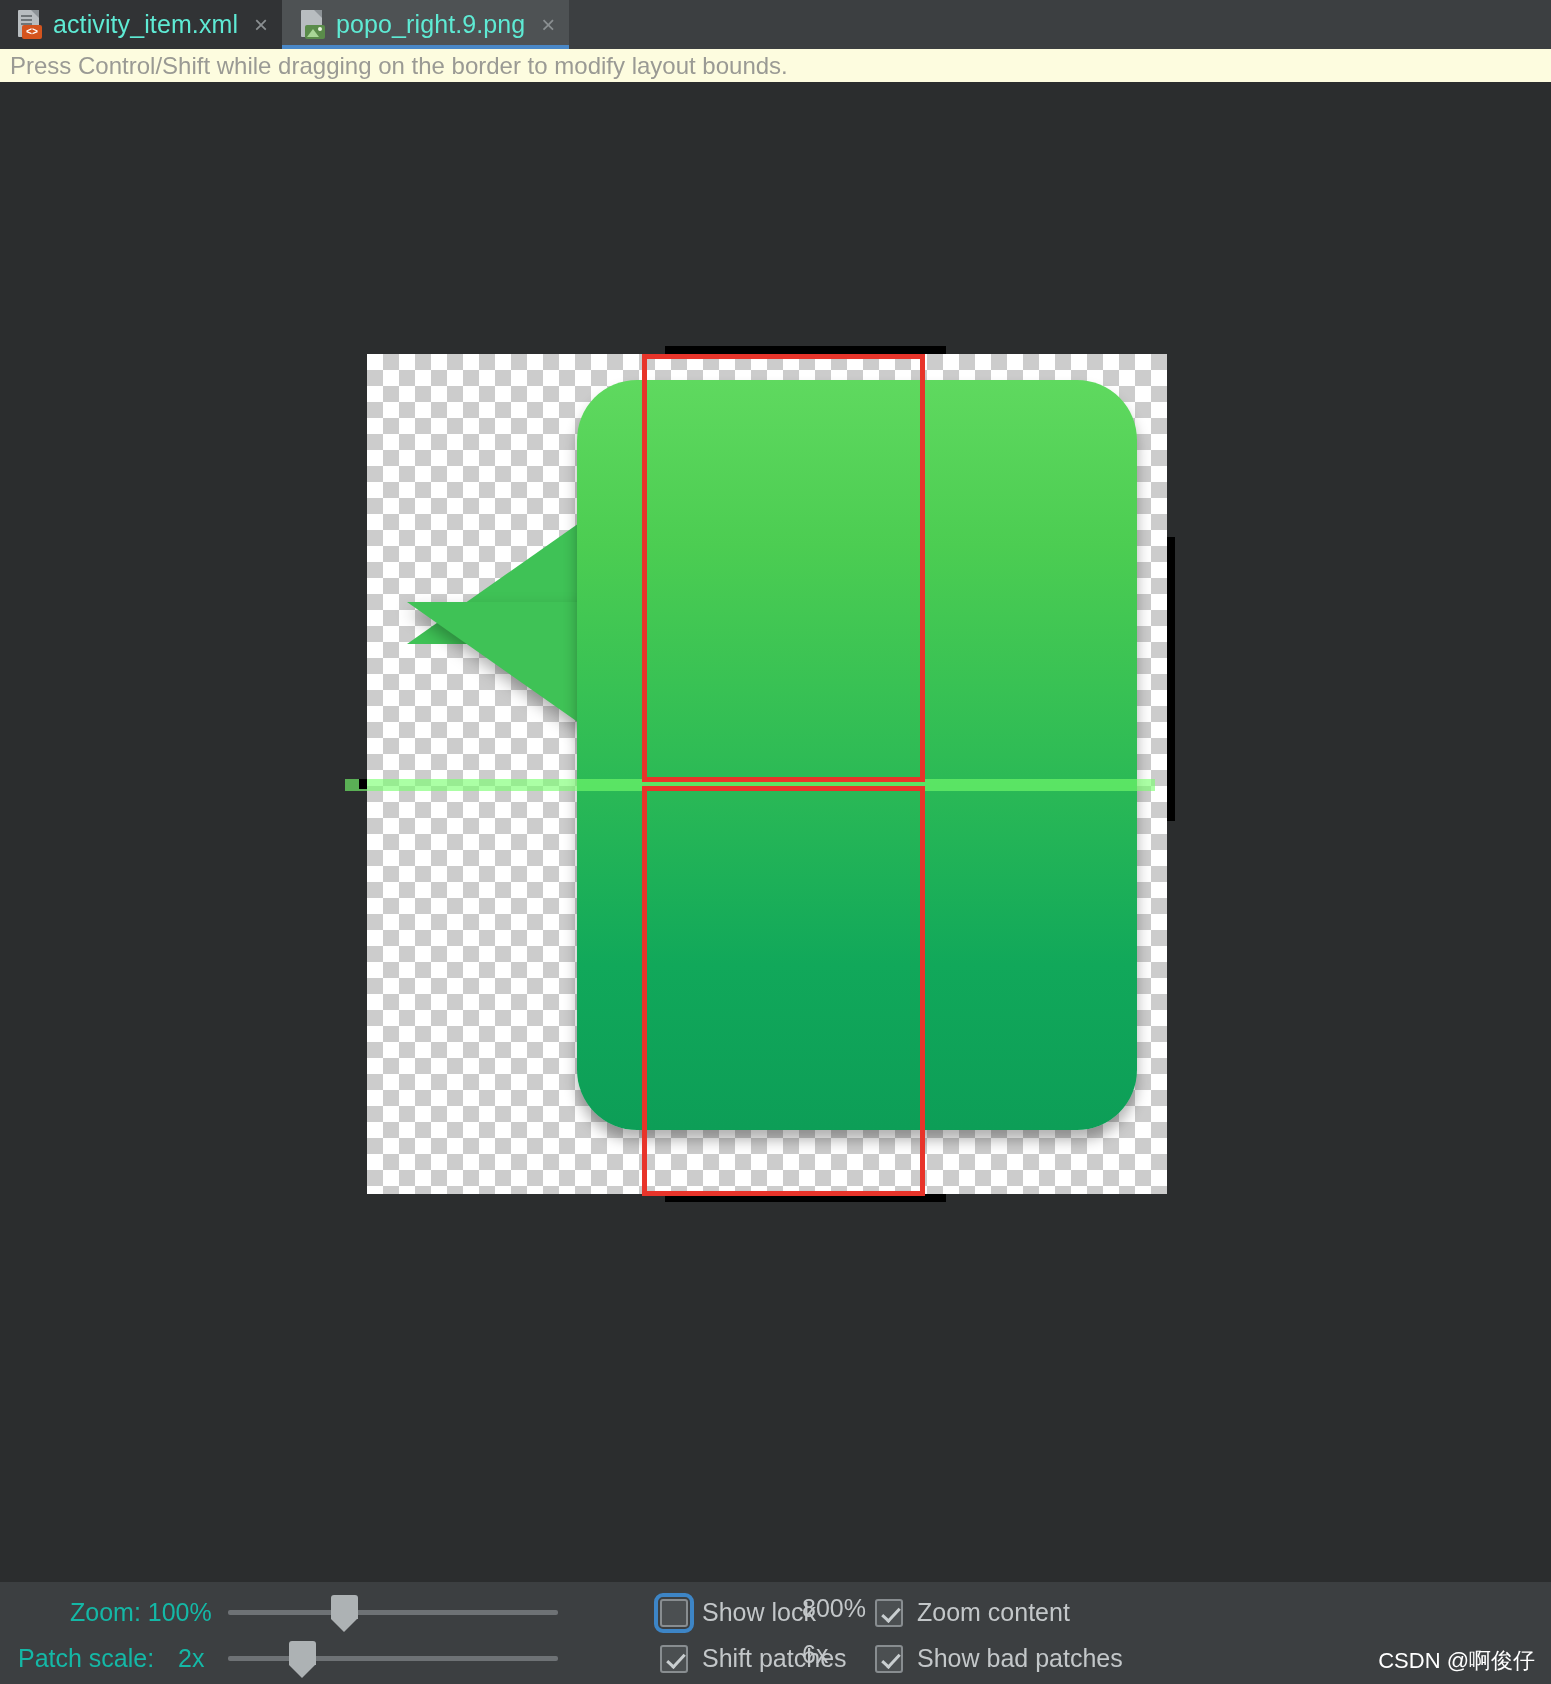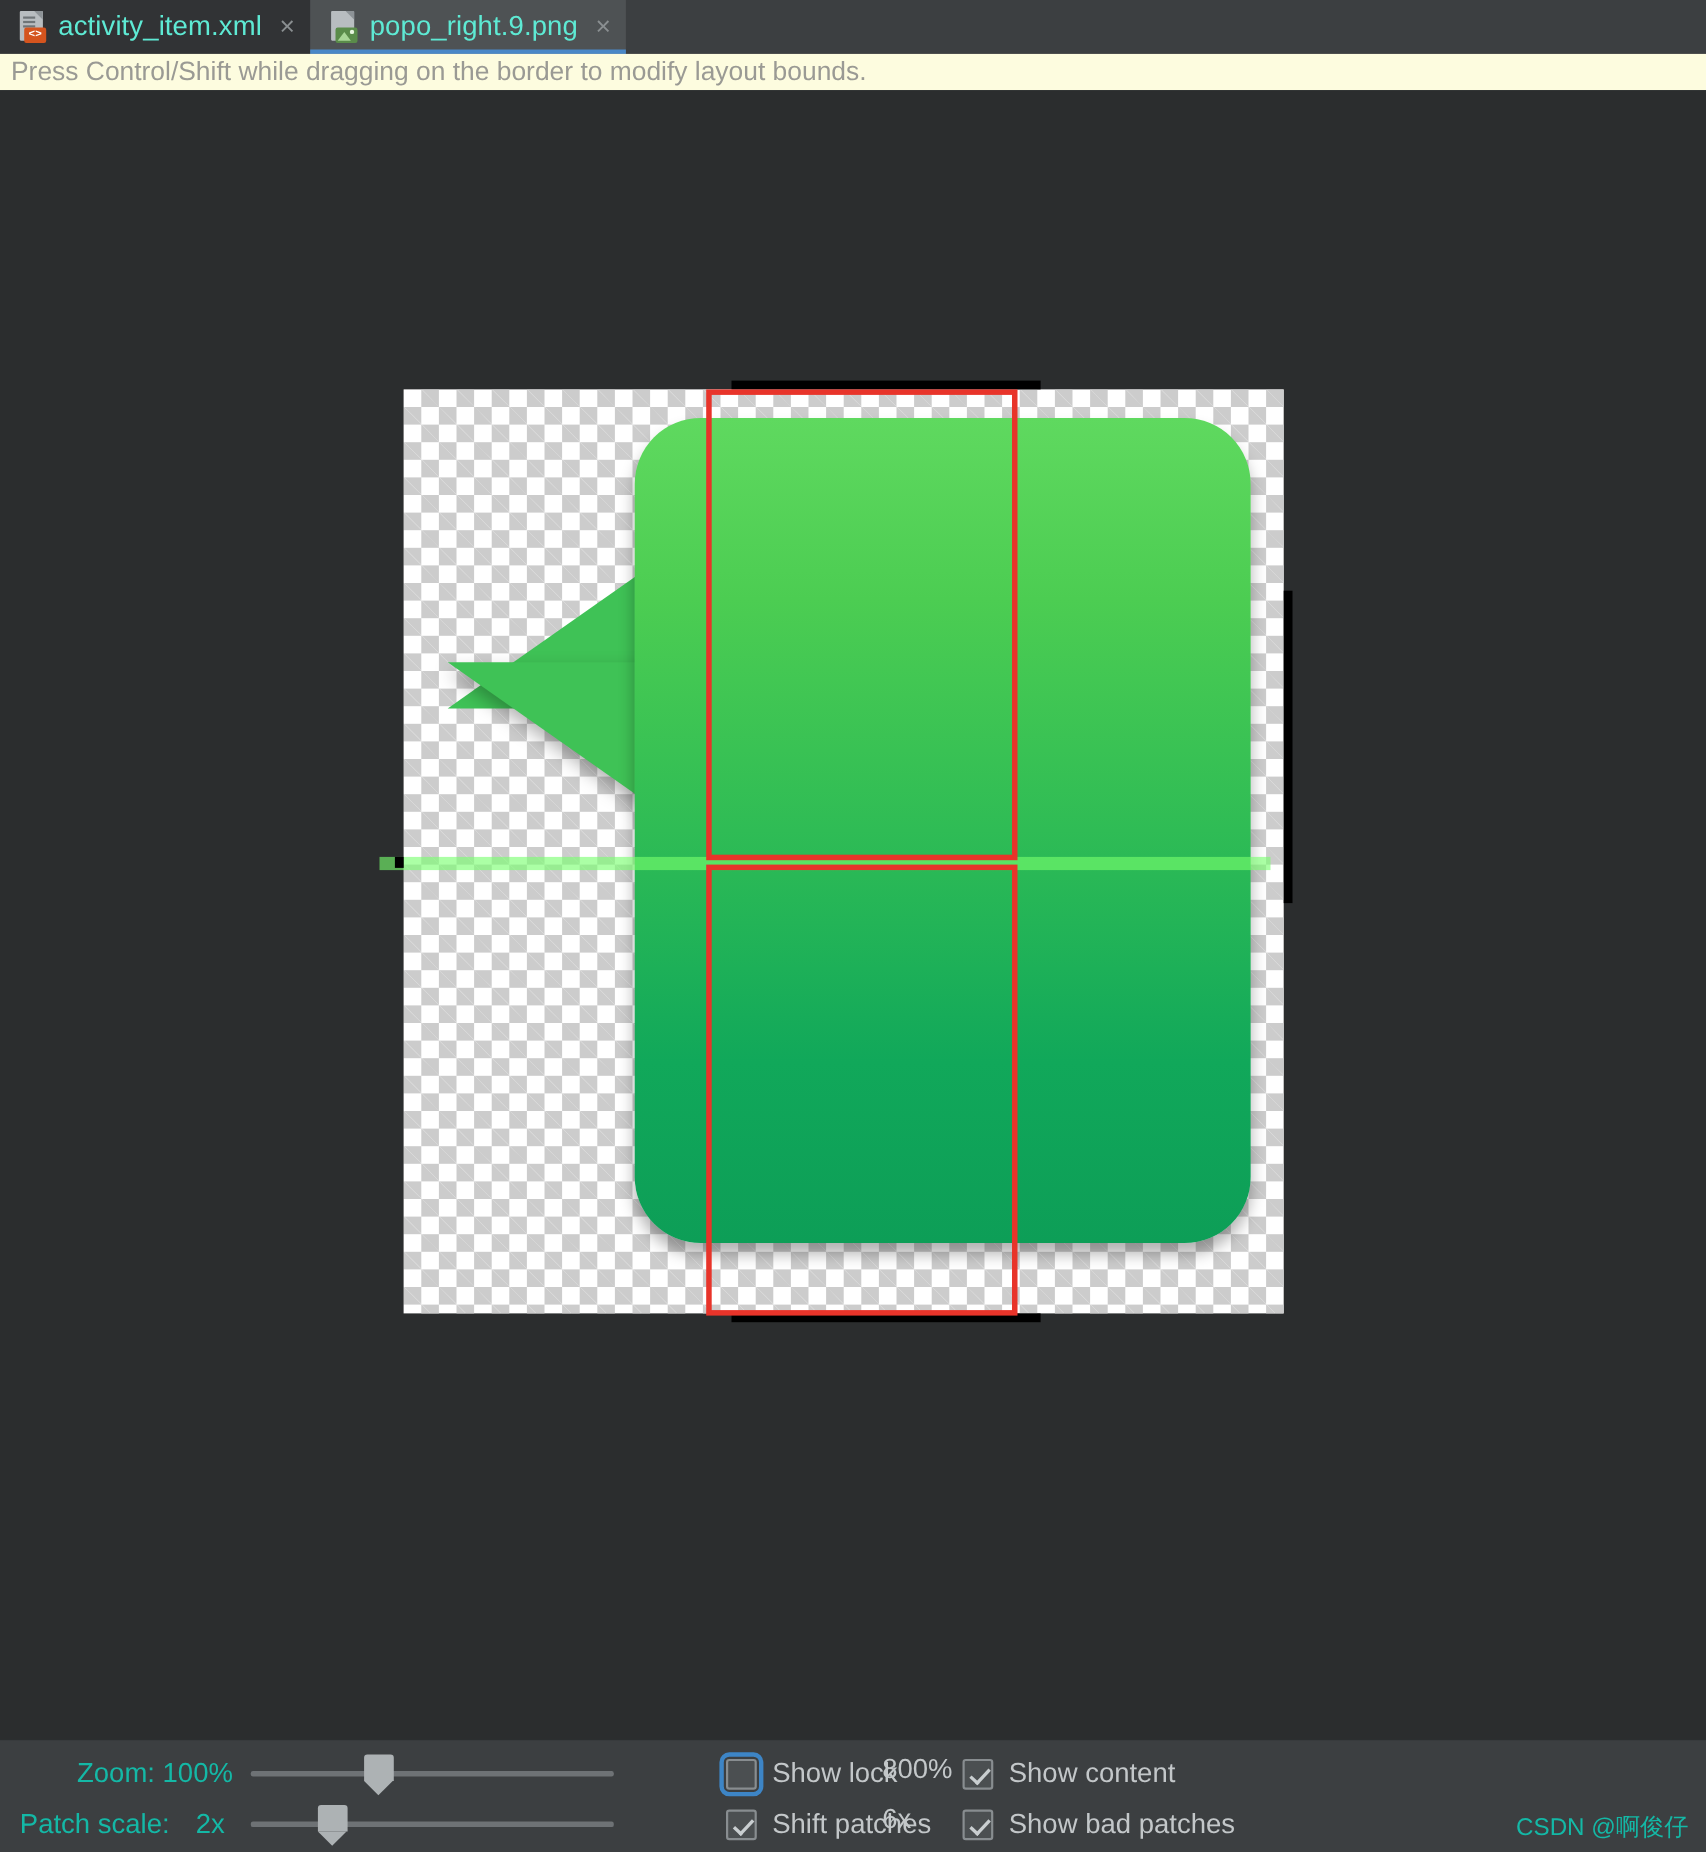--- a/index.html
+++ b/index.html
@@ -268,21 +268,21 @@
     border: solid #c9ced0;
     border-width: 0 3px 3px 0;
     transform: rotate(43deg);
   }
   .cbx-label { font-size: 25px; color: #c3c7c9; white-space: nowrap; }
 
   .watermark {
     position: absolute;
     right: 16px; bottom: 8px;
     font-size: 22px;
-    color: #14b8a6;
+    color: #ffffff;
     white-space: nowrap;
   }
 </style>
 </head>
 <body>
 
 <div id="app">
 
   <div class="tabbar">
 
@@ -347,21 +347,21 @@
         <span class="slider-max" style="top:-16px">800%</span>
       </div>
 
       <div class="cbx-group" style="left:660px">
         <span class="cbx focused"></span>
         <span class="cbx-label">Show lock</span>
       </div>
 
       <div class="cbx-group" style="left:875px">
         <span class="cbx checked"></span>
-        <span class="cbx-label">Show content</span>
+        <span class="cbx-label">Zoom content</span>
       </div>
     </div>
 
     <div class="ctl-row row2">
       <span class="lbl lbl-patch">Patch scale:</span>
       <span class="lbl lbl-2x">2x</span>
 
       <div class="slider">
         <div class="knob" style="left:61px"></div>
         <span class="slider-max" style="top:-16px">6x</span>

